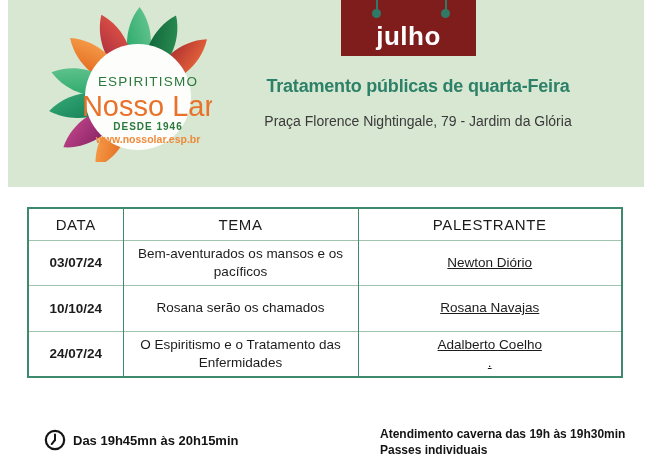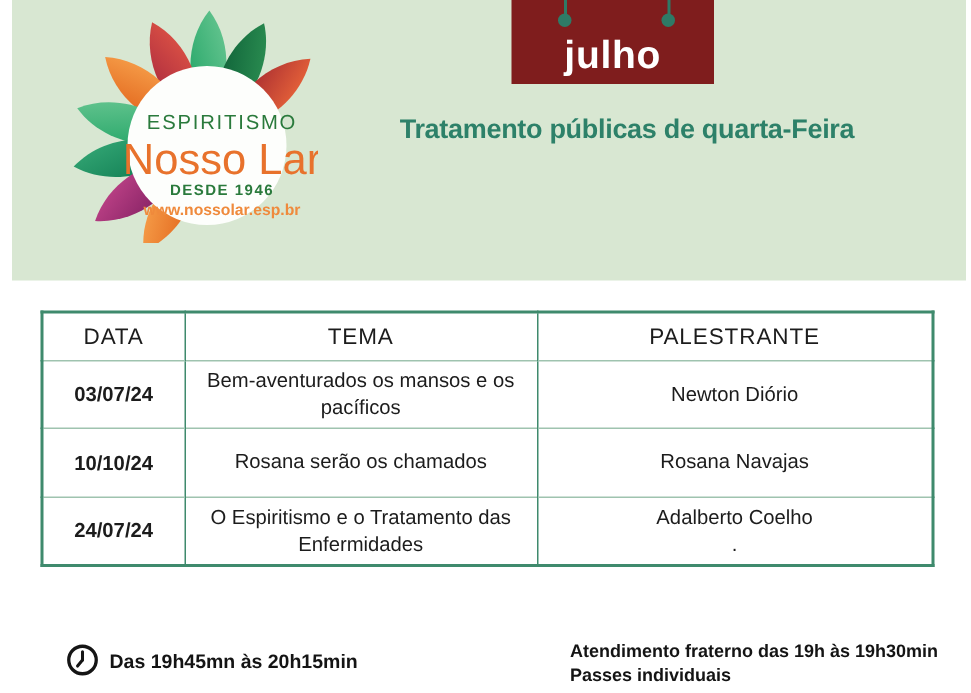--- a/index.html
+++ b/index.html
@@ -25,21 +25,21 @@
   
   table.schedule { position:absolute; left:27px; top:207px; width:594px;
     border-collapse:collapse; table-layout:fixed; border:2px solid #3f8a6d; }
   .schedule th, .schedule td { border-left:1px solid #3f8a6d; border-top:1px solid #9fc3af;
     text-align:center; vertical-align:middle; padding:2px 4px; color:#1c1c1c; }
   .schedule th:first-child, .schedule td:first-child { border-left:none; }
   .schedule thead th { border-top:none; font-size:15px; font-weight:normal; letter-spacing:0.6px; height:32px; }
   .col-date { width:95px; } .col-theme { width:235px; } .col-speaker { width:264px; }
   .cell-date { font-weight:bold; font-size:13.5px; }
   .cell-theme, .cell-speaker { font-size:13.5px; color:#2b2b2b; line-height:1.3; }
-  .cell-speaker { white-space:pre-line; }
+  .cell-speaker { white-space:pre-line;text-decoration:underline; }
   tr.row-h45 { height:45px; } tr.row-h46 { height:46px; } tr.row-h47 { height:47px; }
 
   
   .clock-wrap { position:absolute; left:44px; top:429px; width:22px; height:22px; }
   .time-label { position:absolute; left:73px; top:433px; font-size:13px; font-weight:bold; color:#141414; }
   .notes { position:absolute; left:380px; top:426px; width:267px; font-size:12px; font-weight:bold;
     color:#141414; line-height:16px; }
 </style>
 </head>
 <body>
@@ -99,20 +99,21 @@
 
     <div class="banner" style="left:333px;">
       <div class="banner-label">julho</div>
     </div>
     <div class="pin-line" style="left:368px;"></div>
     <div class="pin-dot" style="left:364px;"></div>
     <div class="pin-line" style="left:437px;"></div>
     <div class="pin-dot" style="left:433px;"></div>
 
     <div class="header-title">Tratamento públicas de quarta-Feira</div>
+    <div class="header-address">Praça Florence Nightingale, 79 - Jardim da Glória</div>
   </div>
 
   <table class="schedule">
     <colgroup>
         <col class="col-date">
         <col class="col-theme">
         <col class="col-speaker">
       </colgroup>
     <thead>
       <tr>
@@ -144,17 +145,17 @@
   <div class="clock-wrap">
     <svg width="22" height="22" viewBox="0 0 24 24">
       <circle cx="12" cy="12" r="10" fill="none" stroke="#151515" stroke-width="2.4"></circle>
       <line x1="12" y1="12" x2="12" y2="6" stroke="#151515" stroke-width="2.2" stroke-linecap="round"></line>
       <line x1="12" y1="12" x2="8.4" y2="16.4" stroke="#151515" stroke-width="2.2" stroke-linecap="round"></line>
     </svg>
   </div>
   <div class="time-label">Das 19h45mn às 20h15min</div>
 
   <div class="notes">
-    <div>Atendimento fraterno das 19h às 19h30min</div>
+    <div>Atendimento caverna das 19h às 19h30min</div>
     <div>Passes individuais</div>
   </div>
 
 </div>
 
 </body></html>

